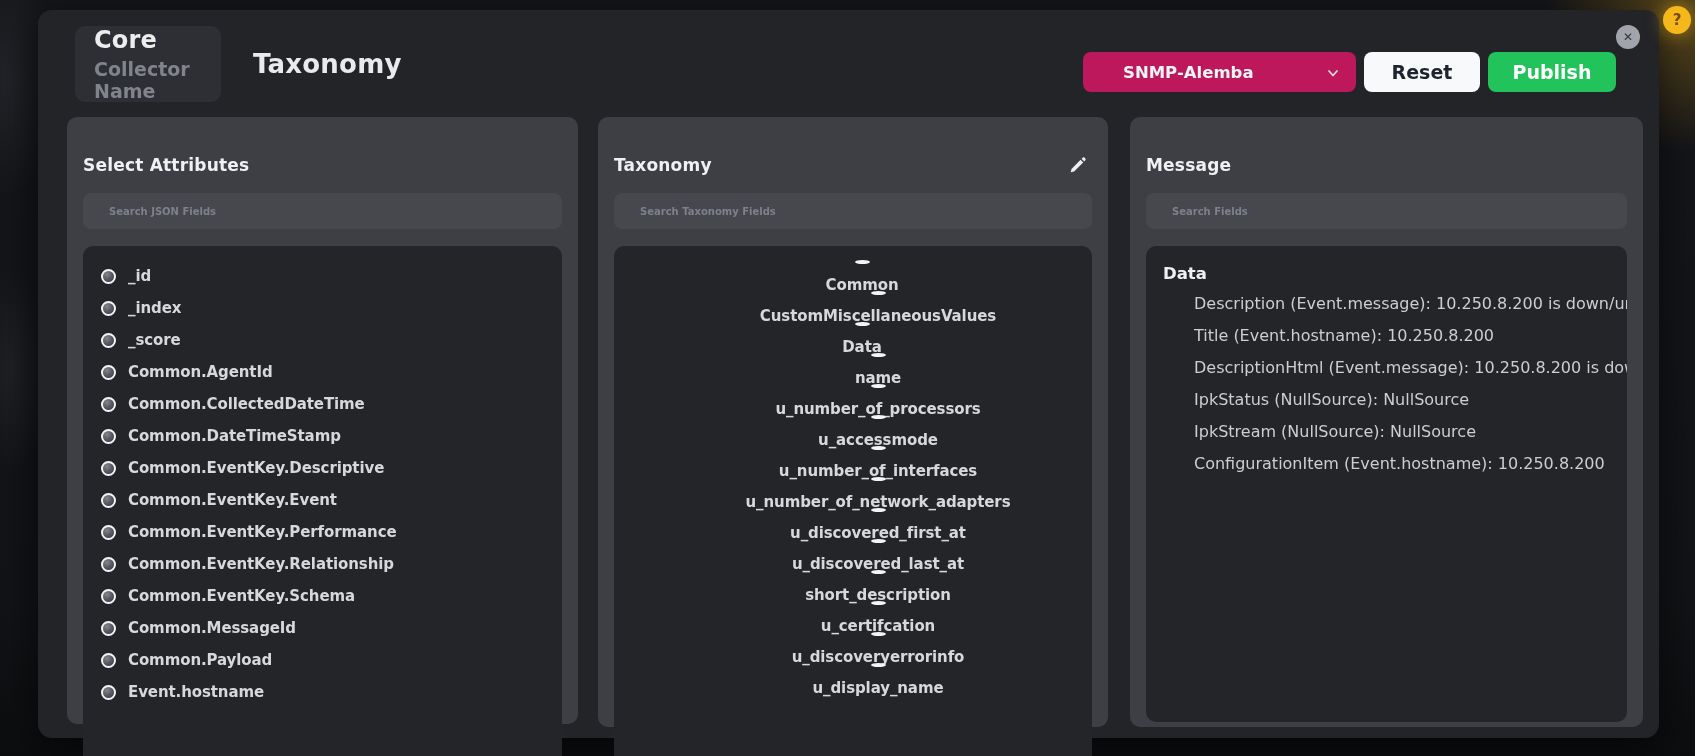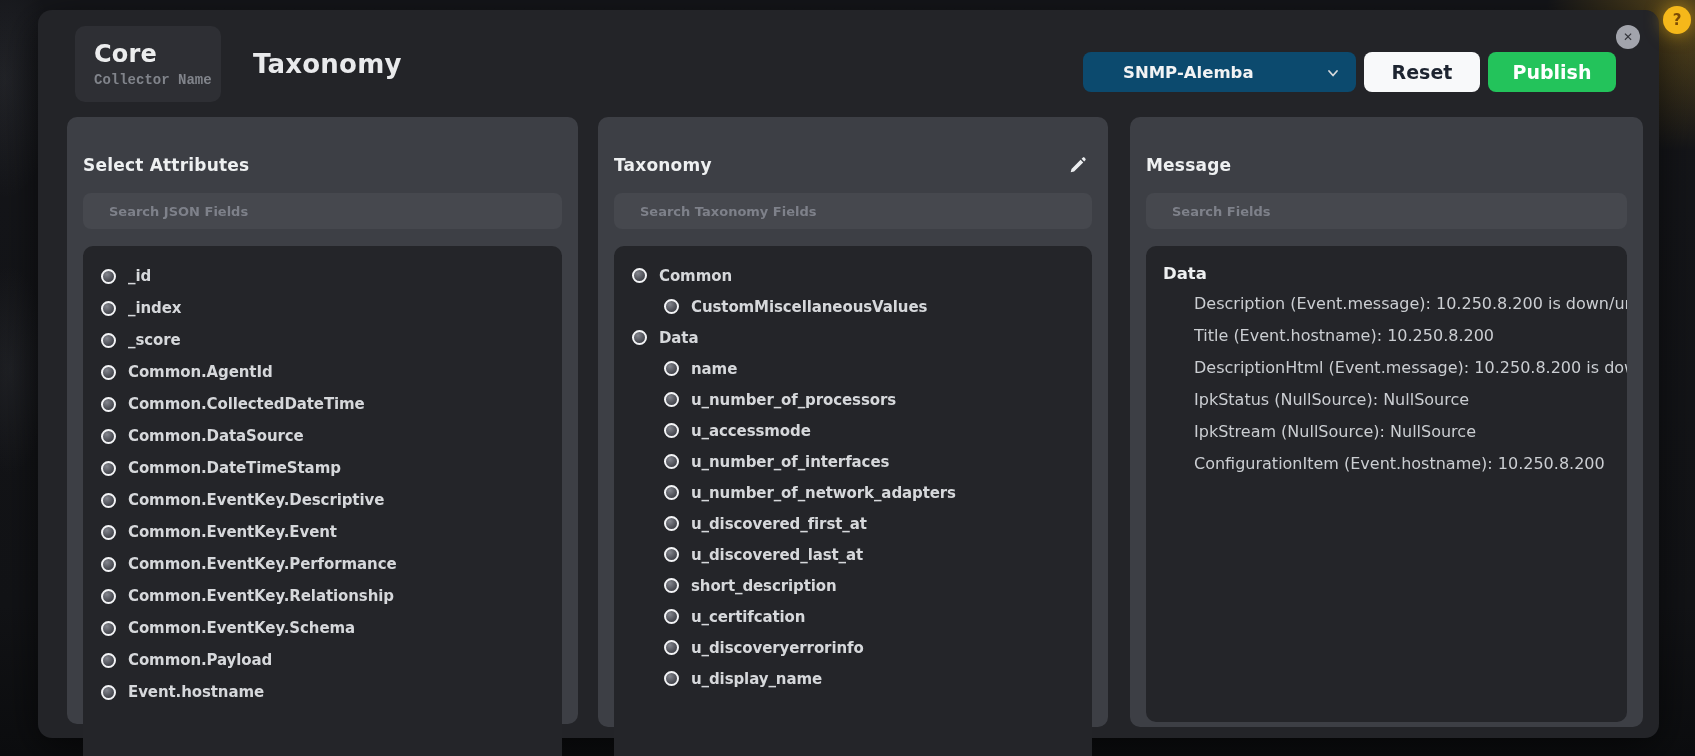--- a/index.html
+++ b/index.html
@@ -22,26 +22,26 @@
     padding-left:8px;
   }
 
   
   .modal-header { position:relative; height:107px; display:flex; align-items:center; padding-left:29px; }
   .collector-chip {
     width:146px; height:76px; background:#2e2f34; border-radius:10px;
     display:flex; flex-direction:column; justify-content:center; padding-left:19px; gap:4px;
   }
   .collector-name { font-size:24px; font-weight:700; color:#ecedee; letter-spacing:.2px; }
-  .collector-label { font-size:14px; font-weight:700; color:#81848b;font-family:Liberation Mono, monospace; }
+  .collector-label { font-size:19px; font-weight:700; color:#81848b; }
   .page-title { font-size:26px; font-weight:700; color:#e9eaec; margin-left:32px; letter-spacing:.2px; }
 
   .header-actions { position:absolute; right:43px; top:42px; display:flex; gap:8px; height:40px; }
   .mapping-select {
-    width:273px; height:40px; background:#0c4a6e; border-radius:8px;
+    width:273px; height:40px; background:#be185d; border-radius:8px;
     display:flex; align-items:center; justify-content:space-between;
     padding:0 16px 0 40px; cursor:pointer;
   }
   .mapping-select .sel-value { font-size:16.5px; font-weight:700; color:#f2f3f4; }
   .chevron { width:14px; height:14px; display:inline-block; color:#d6d8db; }
   .btn { border:none; height:40px; border-radius:8px; font-family:inherit; font-size:19px; font-weight:700; cursor:pointer; }
   .btn-reset { width:116px; background:#f8f9fa; color:#1d2430; }
   .btn-publish { width:128px; background:#23c35b; color:#ffffff; }
 
   .close-btn {
@@ -65,31 +65,31 @@
   .panel-attributes { left:29px;  width:511px; height:607px; }
   .panel-taxonomy   { left:560px; width:510px; }
   .panel-message    { left:1092px; width:513px; }
 
   .panel-title-row { display:flex; align-items:center; justify-content:space-between; height:28px; margin-top:18px; }
   .panel-title { font-size:17px; font-weight:700; color:#eef0f1; letter-spacing:.2px; }
   .edit-icon { width:20px; height:20px; color:#eceef0; cursor:pointer; margin-right:4px; }
 
   .search-input {
     width:100%; height:36px; margin-top:14px; background:#46484e; border:none; border-radius:8px;
-    padding:0 14px 0 26px; font-family:inherit; font-size:13px; font-weight:700; color:#e4e5e8;
+    padding:0 14px 0 26px; font-family:inherit; font-size:10px; font-weight:700; color:#e4e5e8;
     outline:none;
   }
   .search-input::placeholder { color:#7e818a; font-weight:700; }
 
   .list-box {
     margin-top:17px; background:#242529; border-radius:10px;
     height:620px; overflow:hidden; padding:14px 0 0 18px;
   }
   .list-row { height:32px; display:flex; align-items:center; gap:12px; cursor:pointer; }
-  .panel-taxonomy .list-row { height:31px; }
+  .panel-taxonomy .list-row { height:31px;flex-direction:column; }
   .list-row.indent { margin-left:32px; }
   .radio {
     width:15px; height:15px; min-width:15px; border-radius:50%;
     background:radial-gradient(circle at 35% 30%, #83858d, #4a4c53 65%);
     border:2.5px solid #f3f4f6;
   }
   .row-label { font-size:15px; font-weight:700; color:#d6d8db; white-space:nowrap; letter-spacing:-.1px; }
 
   
   .data-box {
@@ -149,24 +149,20 @@
         <div class="list-row">
           <span class="radio"></span>
           <span class="row-label">Common.AgentId</span>
         </div>
         <div class="list-row">
           <span class="radio"></span>
           <span class="row-label">Common.CollectedDateTime</span>
         </div>
         <div class="list-row">
           <span class="radio"></span>
-          <span class="row-label">Common.DataSource</span>
-        </div>
-        <div class="list-row">
-          <span class="radio"></span>
           <span class="row-label">Common.DateTimeStamp</span>
         </div>
         <div class="list-row">
           <span class="radio"></span>
           <span class="row-label">Common.EventKey.Descriptive</span>
         </div>
         <div class="list-row">
           <span class="radio"></span>
           <span class="row-label">Common.EventKey.Event</span>
         </div>
@@ -174,20 +170,24 @@
           <span class="radio"></span>
           <span class="row-label">Common.EventKey.Performance</span>
         </div>
         <div class="list-row">
           <span class="radio"></span>
           <span class="row-label">Common.EventKey.Relationship</span>
         </div>
         <div class="list-row">
           <span class="radio"></span>
           <span class="row-label">Common.EventKey.Schema</span>
+        </div>
+        <div class="list-row">
+          <span class="radio"></span>
+          <span class="row-label">Common.MessageId</span>
         </div>
         <div class="list-row">
           <span class="radio"></span>
           <span class="row-label">Common.Payload</span>
         </div>
         <div class="list-row">
           <span class="radio"></span>
           <span class="row-label">Event.hostname</span>
         </div>
       </div>

